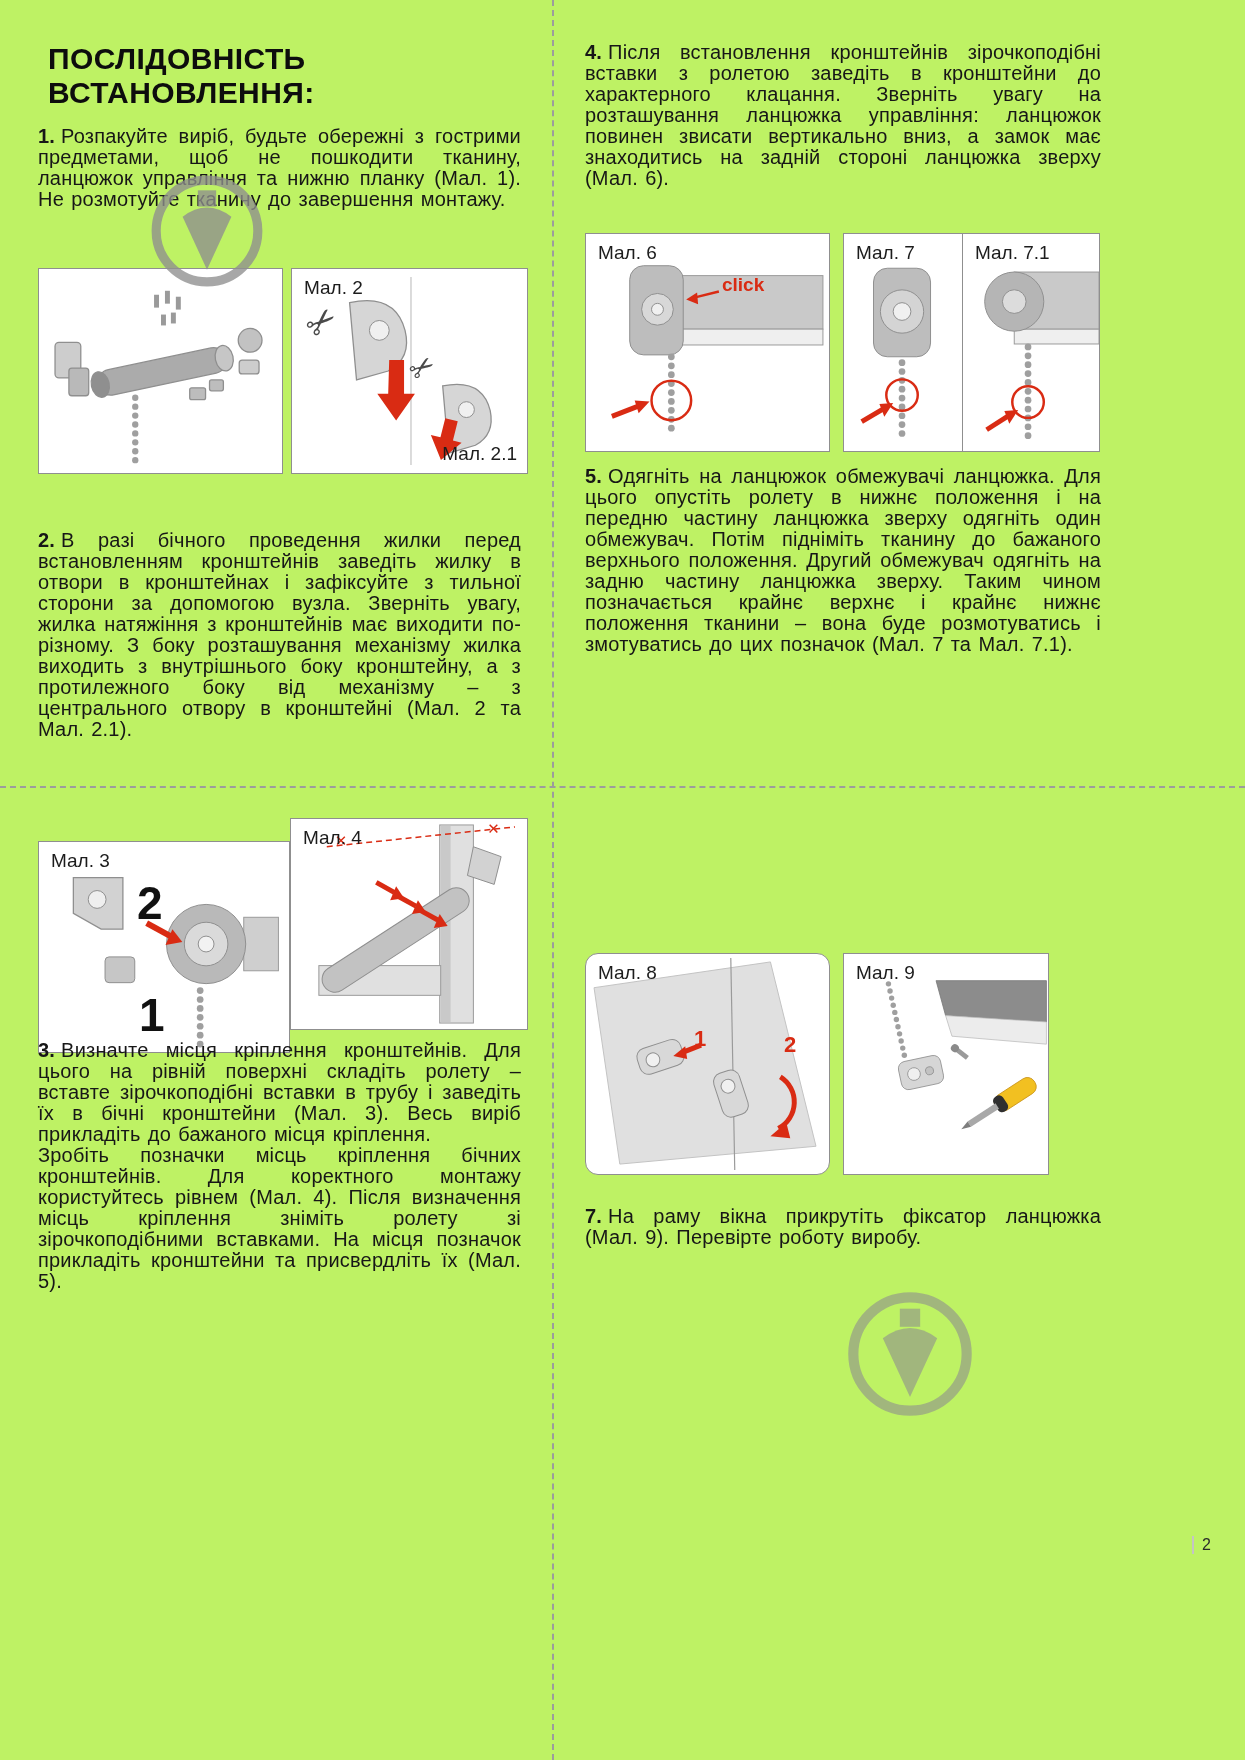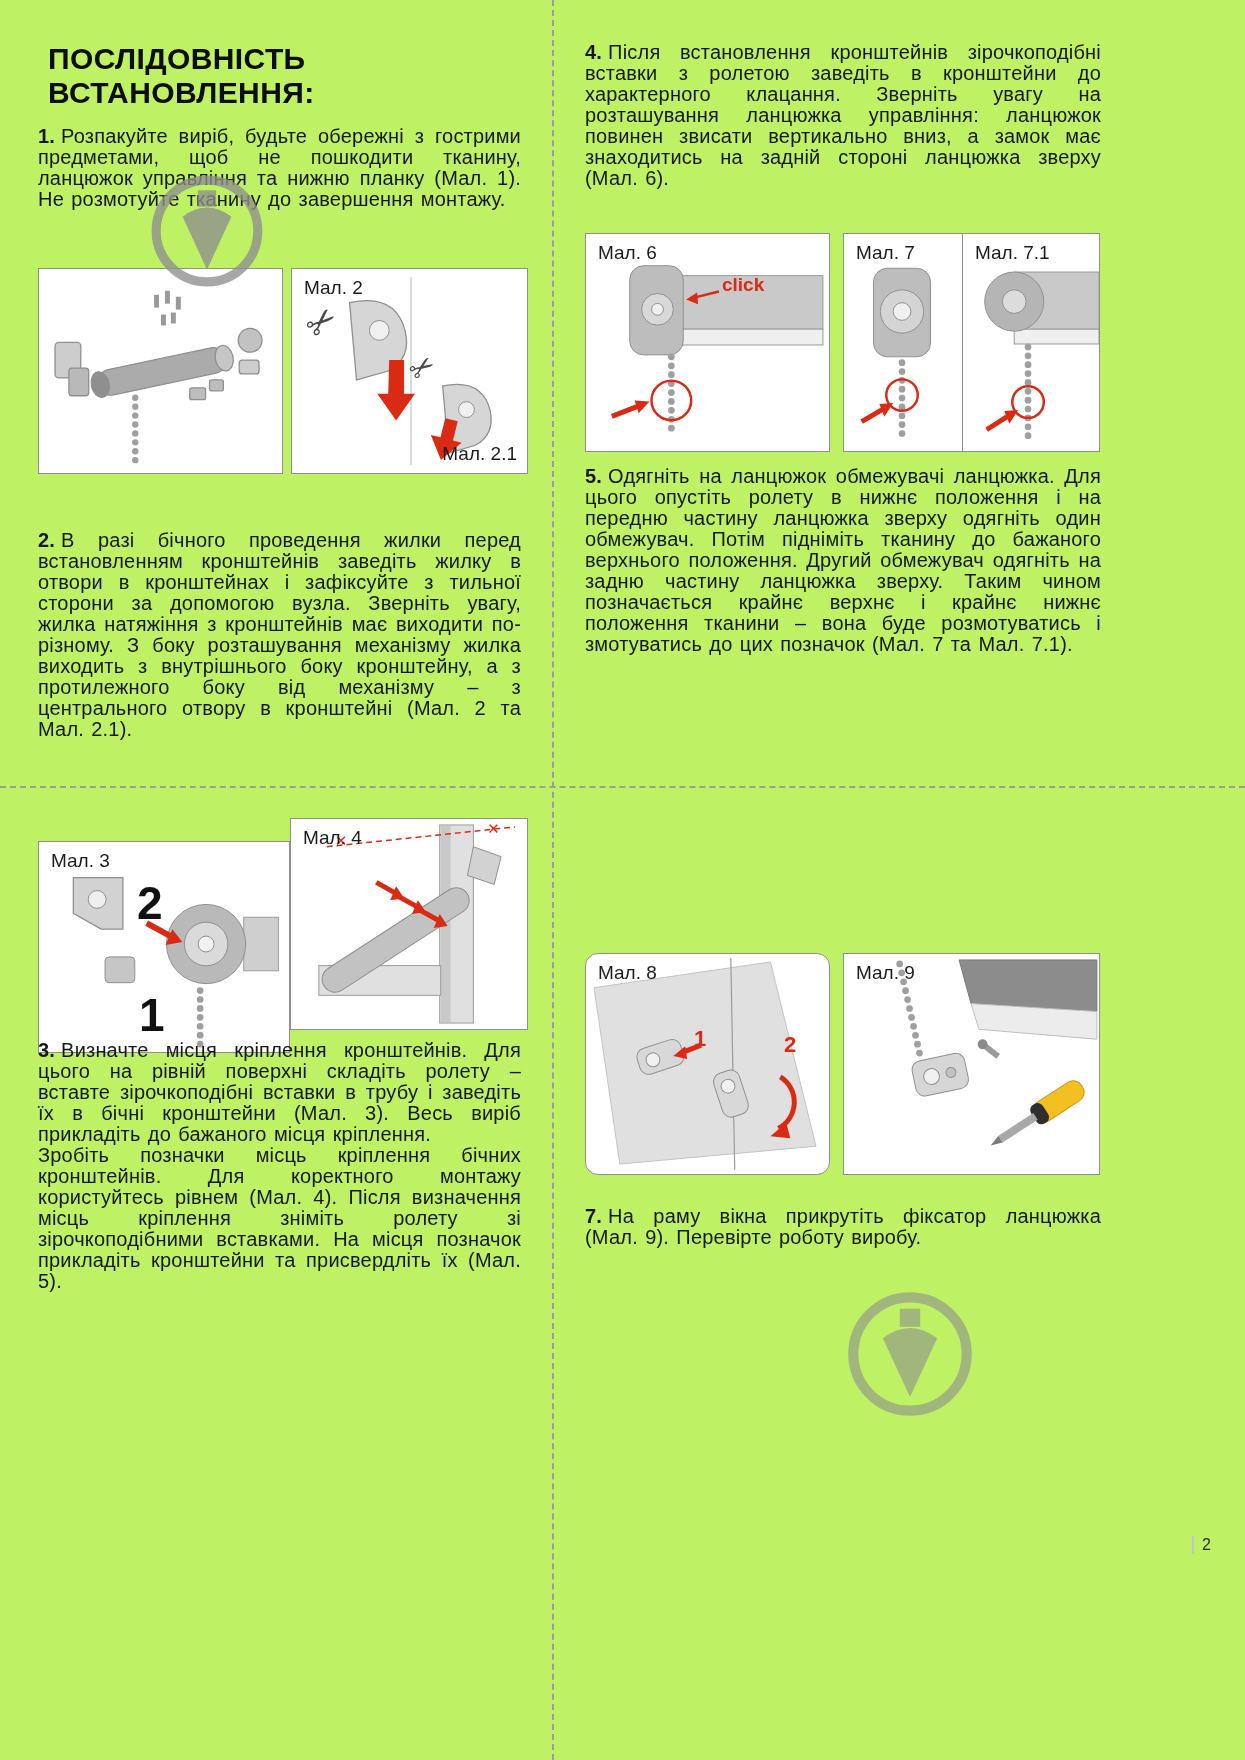--- a/index.html
+++ b/index.html
@@ -35,21 +35,21 @@
 
   #fig1  { left:38px;  top:268px;  width:245px; height:206px; }
   #fig2  { left:291px; top:268px;  width:237px; height:206px; }
   #fig3  { left:38px;  top:818px;  width:252px; height:212px;margin-top:23px; }
   #fig4  { left:290px; top:818px;  width:238px; height:212px; }
   #fig5  { left:38px;  top:1338px; width:490px; height:258px; }
   #fig6  { left:585px; top:233px;  width:245px; height:219px; }
   #fig7  { left:843px; top:233px;  width:121px; height:219px; }
   #fig7_1{ left:962px; top:233px;  width:138px; height:219px;text-align:center; }
   #fig8  { left:585px; top:953px;  width:245px; height:222px;border-radius:13px; }
-  #fig9  { left:843px; top:953px;  width:257px; height:222px;text-align:right; }
+  #fig9  { left:843px; top:953px;  width:206px; height:222px;text-align:right; }
 
   .wm { position:absolute; color:#8f8f8f; pointer-events:none; z-index:4; }
   #wm1 { left:146px; top:170px; width:122px; height:122px; opacity:0.78; }
   #wm2 { left:842px; top:1286px; width:136px; height:136px; opacity:0.6; }
   .wm svg { width:100%; height:100%; }
 
   .pagenum { position:absolute; top:1536px; right:34px; display:flex; align-items:center; gap:8px; font-size:16px; color:#2a2a2a; z-index:3; }
   .pagenum .bar { width:2px; height:18px; background:#c4c4c4; }
 </style>
 </head>

